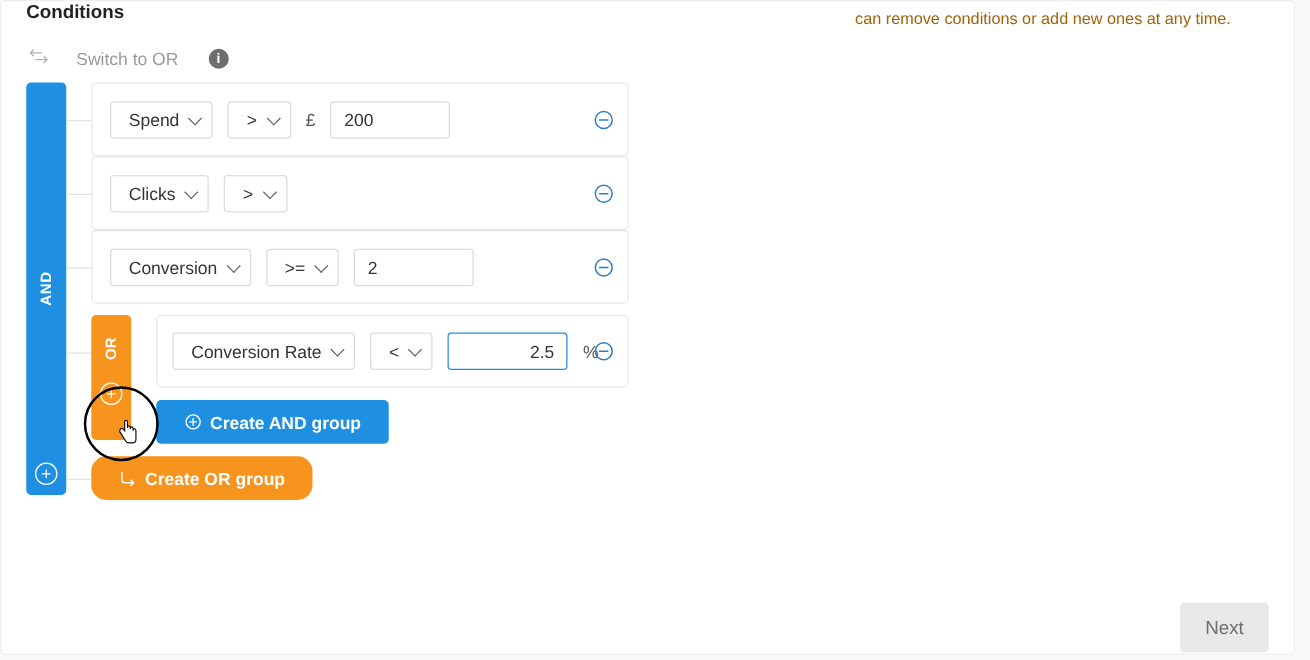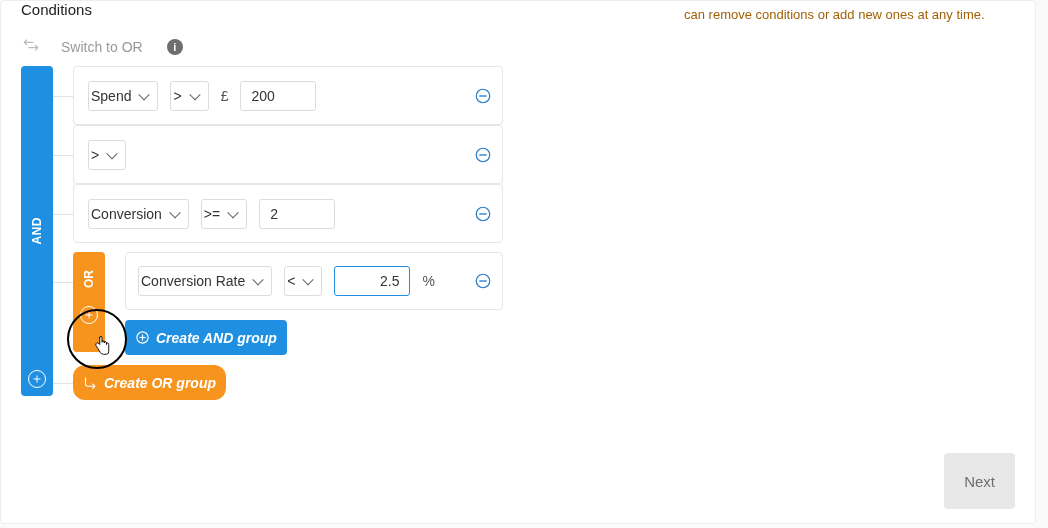--- a/index.html
+++ b/index.html
@@ -18,21 +18,21 @@
     left: 0; top: 0;
     width: 1036px;
     height: 524px;
     background: #fff;
     border: 1px solid #eee;
     border-radius: 4px;
   }
   .heading {
     position: absolute;
     left: 20px; top: 0px;
-    font-weight: 400;
+    font-weight: 700;
     font-size: 15px;
     color: #222;
   }
   .hint {
     position: absolute;
     left: 683px; top: 6px;
     font-size: 13px;
     color: #a16207;
   }
   .switch-row {
@@ -119,21 +119,21 @@
     width: 18px; height: 18px;
     cursor:pointer;
   }
   .cond-box .remove svg { width:18px; height:18px; }
 
   .sel {
     height: 30px;
     border: 1px solid #dcdcdc;
     border-radius: 3px;
     background: #fff;
-    padding: 0 26px 0 2px;
+    padding: 0 26px 0 14px;
     display:flex; align-items:center;
     font-size: 14px;
     color: #333;
     position: relative;
     cursor:pointer;
   }
   .sel::after {
     content: "";
     position:absolute;
     right: 9px; top: 50%;
@@ -143,21 +143,21 @@
     transform: translateY(-65%) rotate(45deg);
   }
   .inp {
     height: 30px;
     border: 1px solid #dcdcdc;
     border-radius: 3px;
     background: #fff;
     padding: 0 10px;
     font-size: 14px;
     color: #333;
-    width: 76px;
+    width: 96px;
   }
   .inp.active {
     border: 1.5px solid #1e8fe1;
     text-align: right;
   }
   .currency, .unit {
     font-size: 14px;
     color: #555;
   }
 
@@ -195,28 +195,27 @@
     width: 378px;
     height: 58px;
     padding: 0 12px;
   }
 
   .btn {
     display:inline-flex;
     align-items:center;
     gap: 6px;
     height: 35px;
-    padding: 0 10px;
+    padding: 0 22px;
     border-radius: 4px;
     font-size: 14px;
     font-weight: 600;
     color: #fff;
     cursor:pointer;
     border:none;
-    font-style:italic;
   }
   .btn-blue { background:#1e8fe1; }
   .btn-orange { background:#f6941e;border-radius:12px; }
   .btn svg { width:15px; height:15px; stroke:#fff; fill:none; stroke-width:1.8; }
   .btn-orange svg { stroke:#fff; }
 
   .cursor-ring {
     position:absolute;
     width: 60px; height:60px;
     border: 2px solid #000;
@@ -228,22 +227,22 @@
     position:absolute;
     font-size: 18px;
     pointer-events:none;
     z-index: 21;
     color:#000;
   }
 
   .next-btn {
     position:absolute;
     right: 20px;
-    bottom: 14px;
-    height: 56px;
+    bottom: 1px;
+    height: 40px;
     padding: 0 20px;
     background: #e8e8e8;
     color: #6e6e6e;
     border: none;
     border-radius: 4px;
     font-size: 15px;
     cursor:pointer;
   }
 
   .row-wrap { position:relative; }
@@ -309,20 +308,23 @@
                 <circle cx="12" cy="12" r="9" stroke="#2b7dc9" stroke-width="1.6" fill="none"></circle>
                 <line x1="7" y1="12" x2="17" y2="12" stroke="#2b7dc9" stroke-width="1.8"></line>
               </svg>
           </span>
         </div>
       </div>
 
       <div class="row-wrap">
         <div class="elbow"></div>
         <div class="cond-box">
+          <div class="sel" style="min-width:55px">
+            <span>Clicks</span>
+          </div>
           <div class="sel" style="min-width:28px">
             <span>&gt;</span>
           </div>
           <span class="remove">
             <svg viewBox="0 0 24 24">
                 <circle cx="12" cy="12" r="9" stroke="#2b7dc9" stroke-width="1.6" fill="none"></circle>
                 <line x1="7" y1="12" x2="17" y2="12" stroke="#2b7dc9" stroke-width="1.8"></line>
               </svg>
           </span>
         </div>

